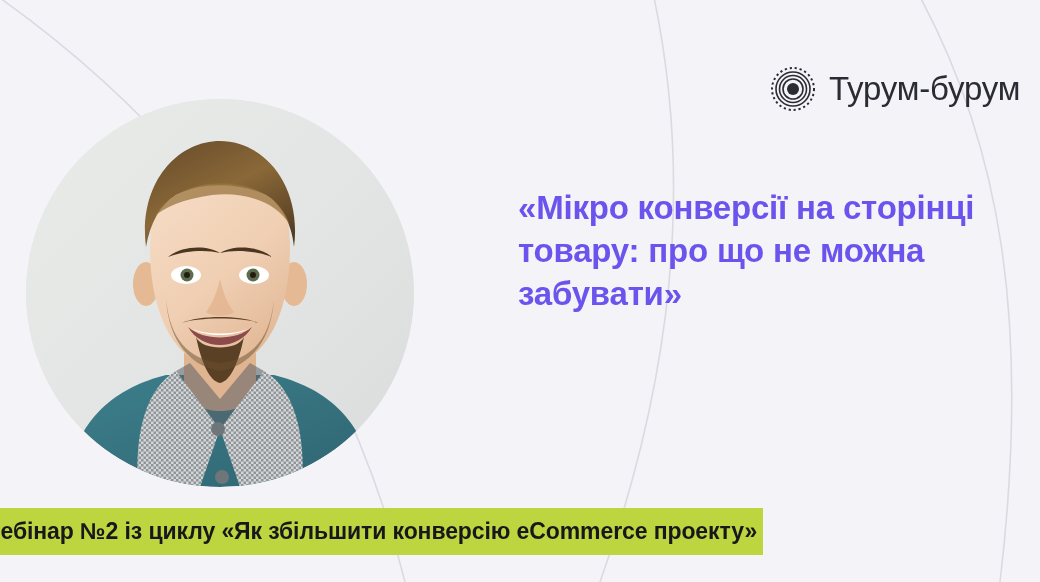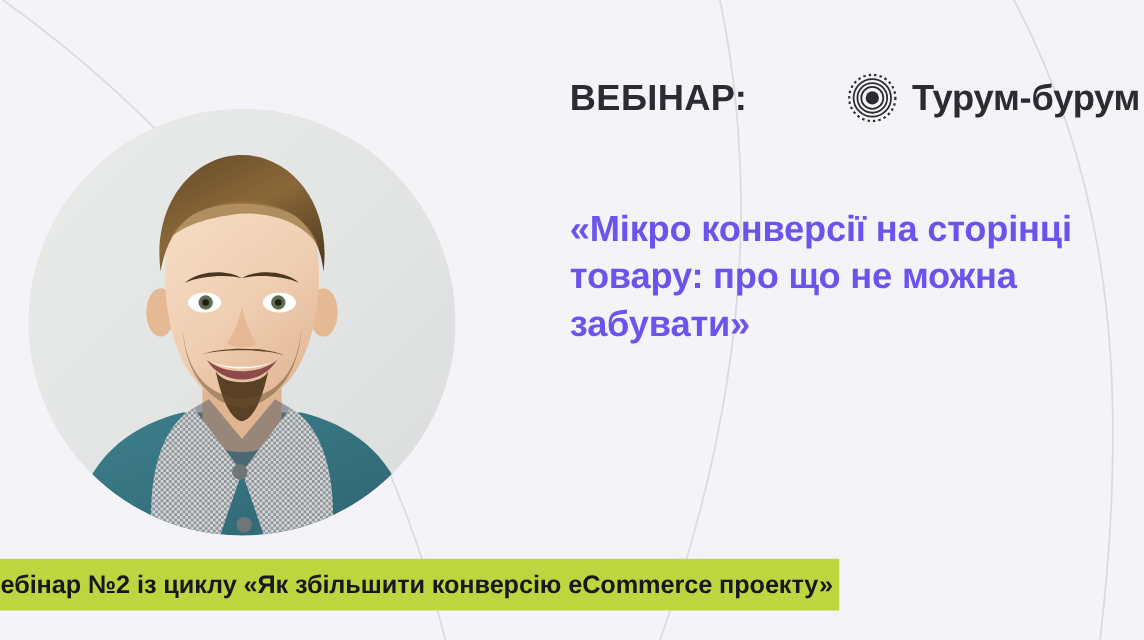--- a/index.html
+++ b/index.html
@@ -73,21 +73,21 @@
     top:0;
     height:54px;
     display:flex;
     align-items:center;
     gap:13px;
     white-space:nowrap;
   }
   .brand-logo{ flex:0 0 auto; width:46px; height:46px; display:block; }
   .brand-name{
     font-size:33px;
-    font-weight:bold;
+    font-weight:normal;
     color:#2b2b33;
     letter-spacing:-0.2px;
     white-space:nowrap;
   }
 
   .headline{
     position:absolute;
     top:186px;
     left:0;
     width:560px;
@@ -224,21 +224,20 @@
                  C 212 252 176 252 170 238 Z" fill="#5a4125"></path>
         <path d="M 140 200 C 142 234 158 266 194 272 C 230 266 246 234 248 200
                  C 244 240 226 260 194 264 C 162 260 144 240 140 200 Z" fill="#6a4f2c" opacity="0.5"></path>
       </g>
     </svg>
   </div>
 
   <div class="content">
 
     <div class="row-top">
-      <span class="eyebrow">ВЕБІНАР:</span>
 
       <div class="brand">
         <svg class="brand-logo" viewBox="0 0 46 46" xmlns="http://www.w3.org/2000/svg" aria-hidden="true">
           <g fill="none" stroke="#2b2b33">
             <circle cx="23" cy="23" r="21" stroke-width="2" stroke-dasharray="2.2 2.8"></circle>
             <circle cx="23" cy="23" r="17" stroke-width="1.6"></circle>
             <circle cx="23" cy="23" r="13.5" stroke-width="1.6"></circle>
             <circle cx="23" cy="23" r="10" stroke-width="1.6"></circle>
           </g>
           <circle cx="23" cy="23" r="6" fill="#2b2b33"></circle>

